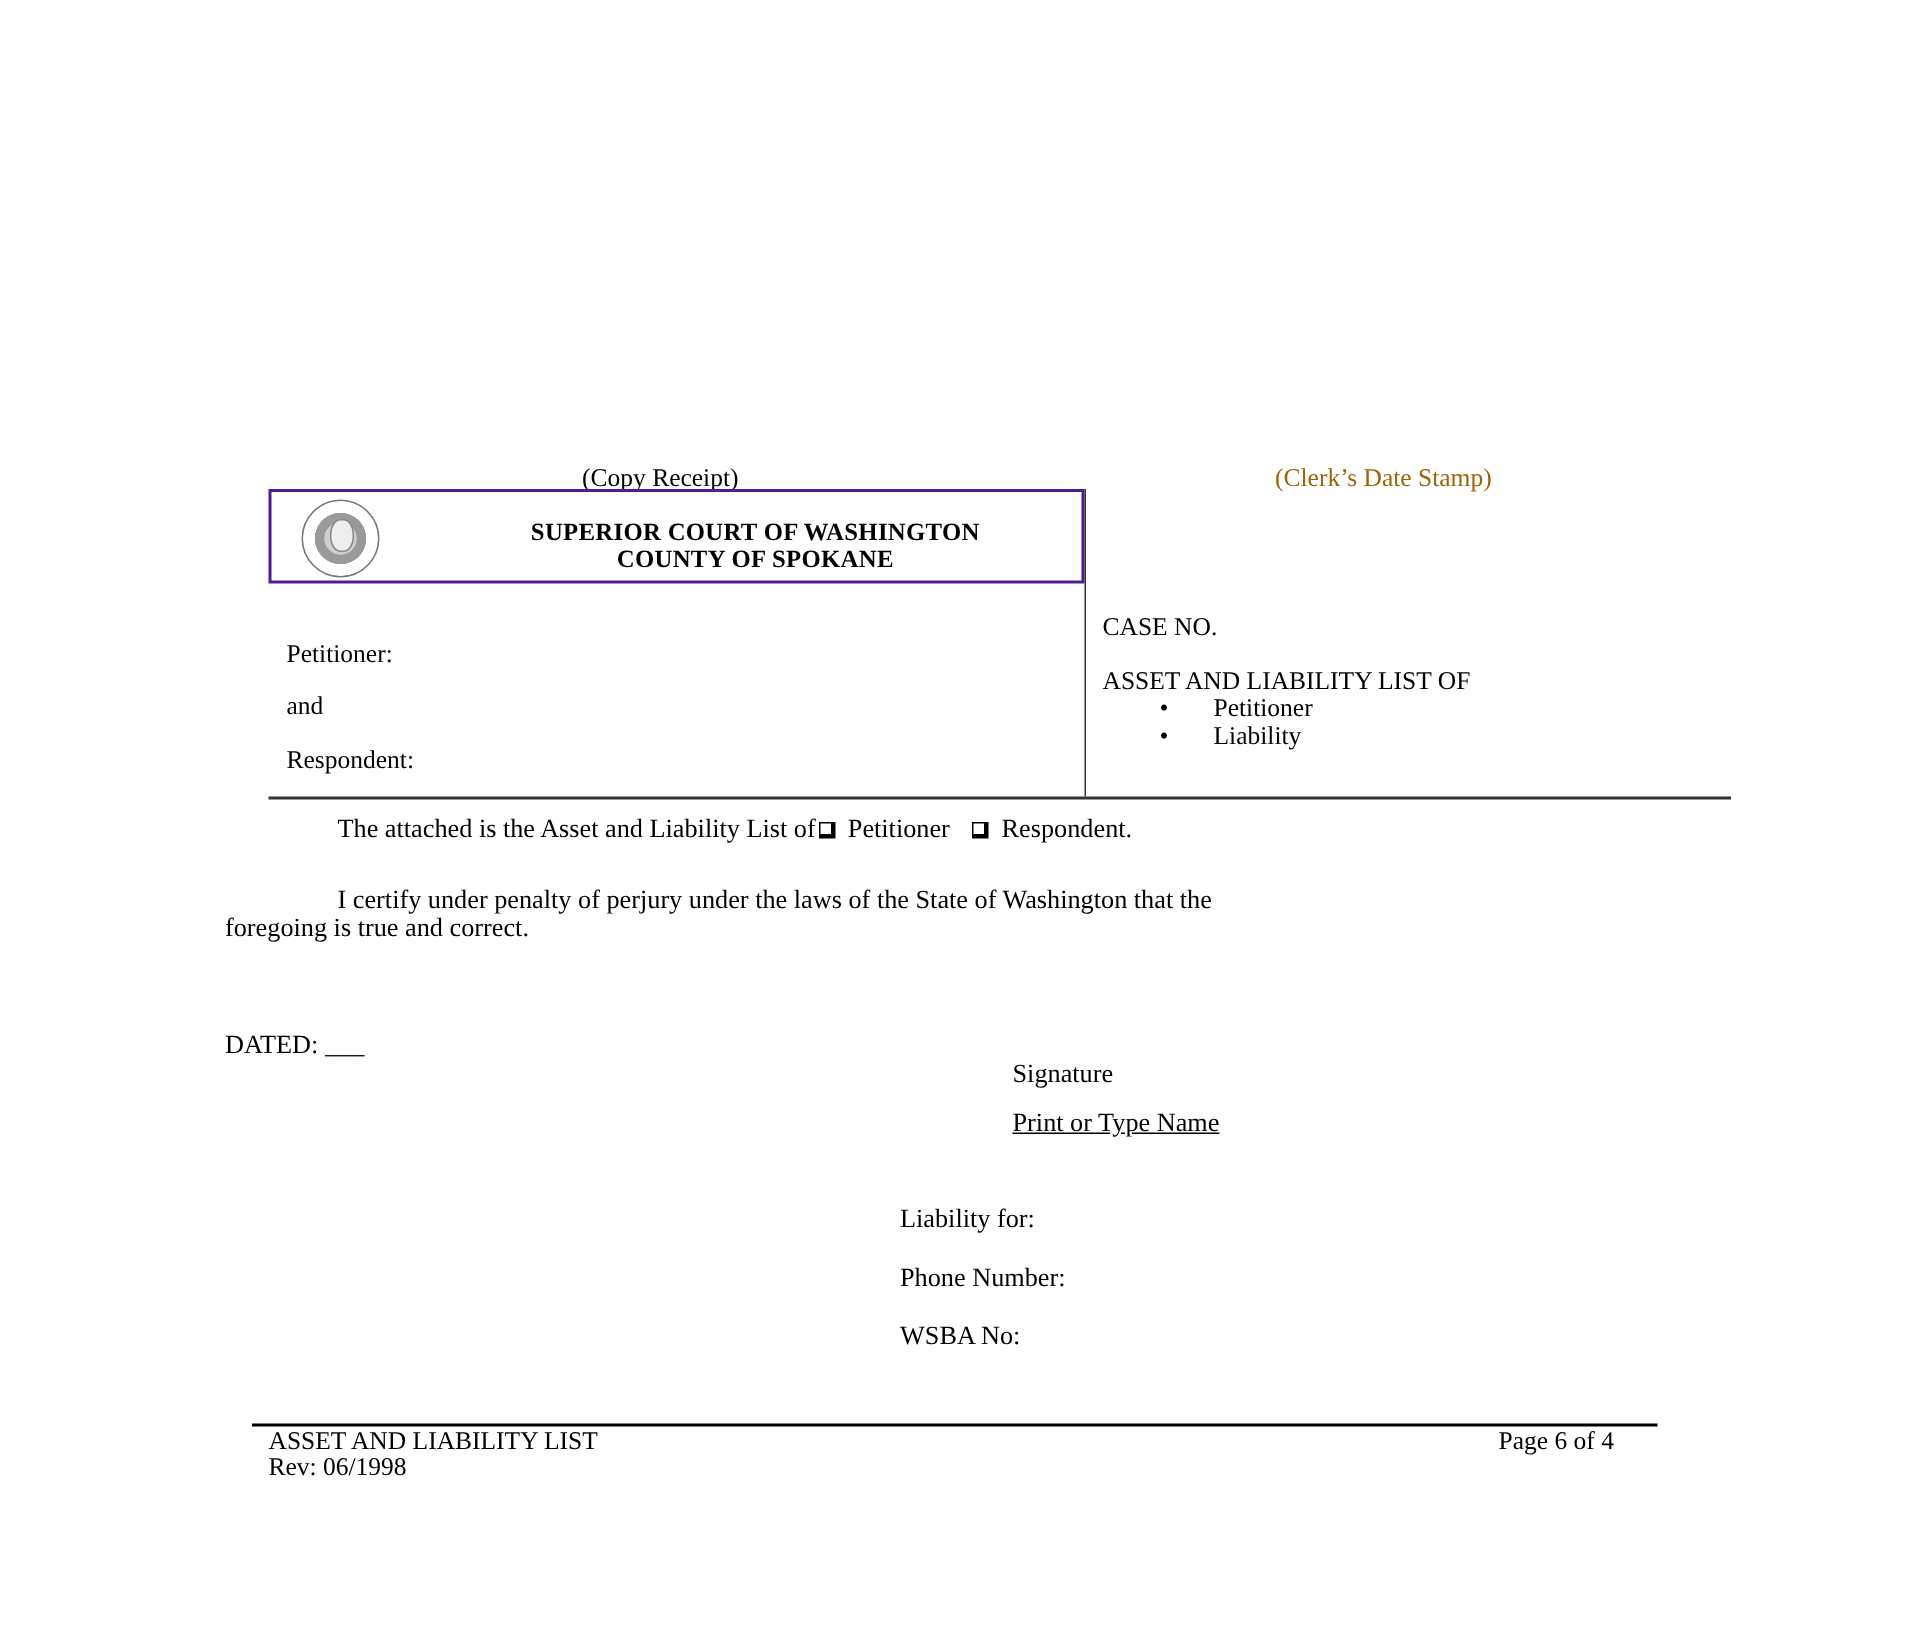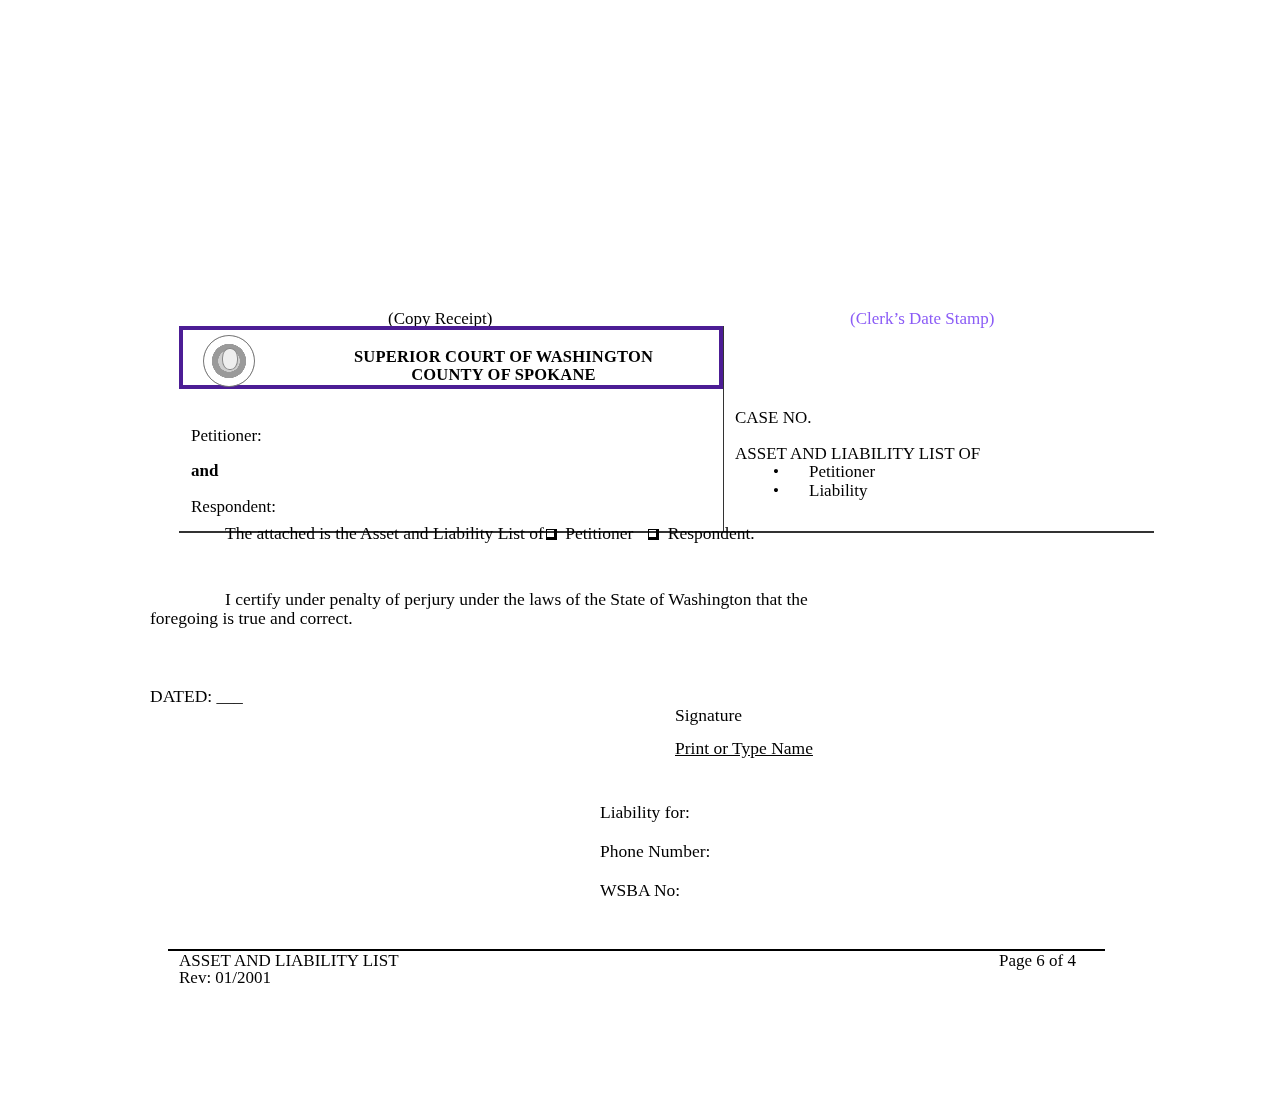--- a/index.html
+++ b/index.html
@@ -4,21 +4,21 @@
 <style>
   html, body { margin:0; padding:0; background:#ffffff; }
   body { width:1275px; height:1100px; position:relative; overflow:hidden;
          font-family:"Liberation Serif", "DejaVu Serif", serif; color:#000; }
   .abs { position:absolute; white-space:nowrap; }
   .t17 { font-size:17.5px; }
   .t15 { font-size:17px; }
 
   
   .caption-box { position:absolute; left:179px; top:326px; width:544px; height:63px;
-                 border:4px solid #4c1d95; box-sizing:border-box; }
+                 border:2px solid #4c1d95; box-sizing:border-box; }
   .seal { position:absolute; left:20px; top:5px; width:52px; height:52px; border-radius:50%;
           background:radial-gradient(circle at 50% 50%, #cfcfcf 0 30%, #9a9a9a 31% 48%, #fff 49% 70%, #bbb 71% 100%);
           border:1px solid #777; box-sizing:border-box; }
   .seal-face { position:absolute; left:18px; top:12px; width:16px; height:22px; border-radius:45%;
                background:#eee; border:1px solid #888; box-sizing:border-box; }
   .court { position:absolute; left:0; top:18px; width:100%; text-align:center; font-weight:bold;
            font-size:16.5px; line-height:18px; letter-spacing:0.2px; padding-left:105px; box-sizing:border-box; }
 
   .vline { position:absolute; left:723px; top:326px; width:1px; height:205px; background:#333; }
   .hline { position:absolute; left:179px; top:531px; width:975px; height:1.5px; background:#333; }
@@ -30,59 +30,59 @@
   .checkbox { display:inline-block; width:11px; height:11px; border:1px solid #000;
               border-right:3px solid #000; border-bottom:3px solid #000; box-sizing:border-box;
               vertical-align:-1px; margin:0 4px 0 2px; }
 
   .footer-line { position:absolute; left:168px; top:949px; width:937px; height:1.5px; background:#000; }
 </style>
 </head>
 <body>
 
 <div class="abs t15" style="left:388px; top:309px;">(Copy Receipt)</div>
-<div class="abs t15" style="left:850px; top:309px; color:#8b5cf6;">(Clerk’s Date Stamp)</div>
+<div class="abs t15" style="left:850px; top:309px; color:#a16207;">(Clerk’s Date Stamp)</div>
 
 <div class="caption-box">
   <div class="seal">
       <div class="seal-face"></div>
     </div>
   <div class="court">
     <div>SUPERIOR COURT OF WASHINGTON</div>
     <div>COUNTY OF SPOKANE</div>
   </div>
 </div>
 
 <div class="vline"></div>
 <div class="hline"></div>
 
 <div class="abs t15" style="left:191px; top:426px;">Petitioner:</div>
-<div class="abs t15" style="left:191px; top:461px;font-weight:bold;">and</div>
+<div class="abs t15" style="left:191px; top:461px;">and</div>
 <div class="abs t15" style="left:191px; top:497px;">Respondent:</div>
 
 <div class="abs t15" style="left:735px; top:408px;">CASE NO.</div>
 <div class="abs t15" style="left:735px; top:444px;">ASSET AND LIABILITY LIST OF</div>
 <ul class="abs t15 bullet-list" style="left:735px; top:462px;">
   <li>Petitioner</li>
   <li>Liability</li>
 </ul>
 
-<div class="abs t17" style="left:225px; top:523px;text-align:center;">
+<div class="abs t17" style="left:225px; top:542px;text-align:center;">
   <span>The attached is the Asset and Liability List of</span><span class="checkbox"></span>
   <span>Petitioner</span>
   &nbsp;&nbsp;<span class="checkbox"></span>
   <span>Respondent.</span>
 </div>
 
 <div class="abs t17" style="left:225px; top:589px;">I certify under penalty of perjury under the laws of the State of Washington that the</div>
 <div class="abs t17" style="left:150px; top:608px;">foregoing is true and correct.</div>
 
 <div class="abs t17" style="left:150px; top:686px;">DATED: ___</div>
 <div class="abs t17" style="left:675px; top:705px;">Signature</div>
 <div class="abs t17" style="left:675px; top:738px;text-decoration:underline;">Print or Type Name</div>
 <div class="abs t17" style="left:600px; top:802px;">Liability for:</div>
 <div class="abs t17" style="left:600px; top:841px;">Phone Number:</div>
 <div class="abs t17" style="left:600px; top:880px;">WSBA No:</div>
 
 <div class="footer-line"></div>
 <div class="abs t15" style="left:179px; top:951px;">ASSET AND LIABILITY LIST</div>
-<div class="abs t15" style="left:179px; top:968px;">Rev: 01/2001</div>
+<div class="abs t15" style="left:179px; top:968px;">Rev: 06/1998</div>
 <div class="abs t15" style="left:999px; top:951px;">Page 6 of 4</div>
 
 </body></html>

